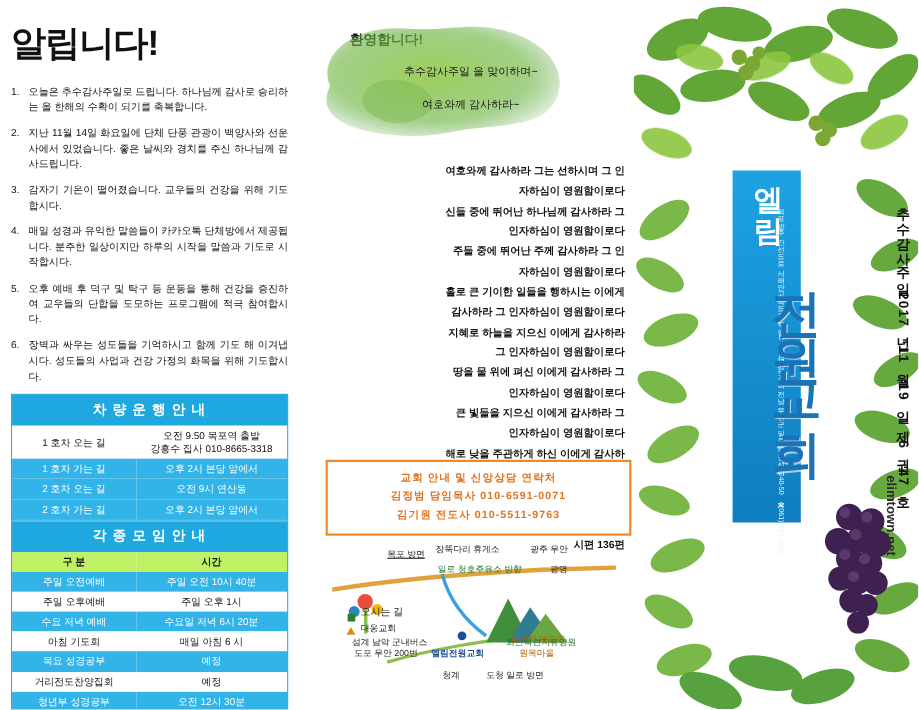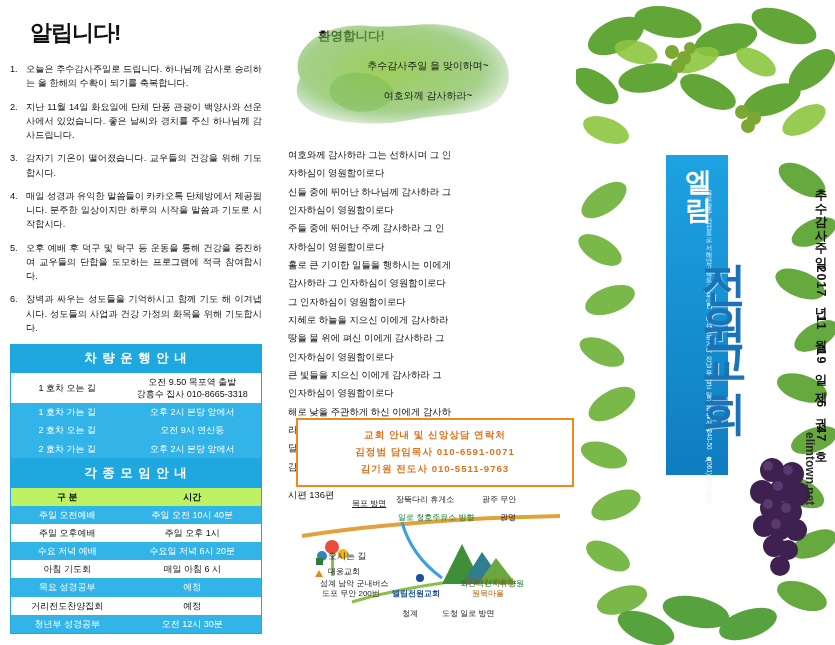--- a/index.html
+++ b/index.html
@@ -10,22 +10,22 @@
     font-family:"Liberation Sans", sans-serif;
     color:#111;
     overflow:hidden;
     position:relative;
   }
   .page{position:absolute;inset:0;}
 
   
   .left-col{position:absolute;left:10px;top:18px;width:252px;}
   .headline{
-    font-size:22px;font-weight:bold;letter-spacing:-1px;
-    color:#111;margin:0 0 14px 20px;
+    font-size:32px;font-weight:bold;letter-spacing:-1px;
+    color:#111;margin:0 0 14px 0;
   }
   .notice-list{margin:0;padding:0;list-style:none;}
   .notice-item{
     display:flex;align-items:flex-start;
     font-size:9.2px;line-height:1.55;color:#111;
     margin-bottom:9px;
   }
   .notice-num{width:16px;flex:0 0 16px;text-align:left;}
   .notice-text{flex:1;text-align:justify;}
 
@@ -52,22 +52,22 @@
   .blob-svg{position:absolute;left:-8px;top:-12px;}
   .welcome-text{
     position:relative;text-align:center;
     font-size:10px;line-height:1.8;color:#1a1a1a;
   }
   .welcome-title{
     font-size:12.5px;font-weight:bold;color:#1c1c1c;
     text-align:left;margin-left:30px;margin-bottom:12px;
   }
   .scripture{
-    margin-top:6px;text-align:left;
-    font-size:9.4px;line-height:1.95;color:#111;
+    margin-top:6px;text-align:right;
+    font-size:9.4px;line-height:1.95;color:#111;font-weight:bold;
   }
   .scripture .ref{margin-top:10px;font-size:9.4px;}
 
   
   .contact-box{
     position:absolute;left:296px;top:418px;width:258px;
     border:2px solid #f08a1d;background:#fff;
     padding:7px 8px 8px;
   }
   .contact-line{
@@ -237,22 +237,22 @@
 
     <div class="scripture">
       <div>여호와께 감사하라 그는 선하시며 그 인</div>
       <div>자하심이 영원함이로다</div>
       <div>    신들 중에 뛰어난 하나님께 감사하라 그</div>
       <div>인자하심이 영원함이로다</div>
       <div>    주들 중에 뛰어난 주께 감사하라 그 인</div>
       <div>자하심이 영원함이로다</div>
       <div>    홀로 큰 기이한 일들을 행하시는 이에게</div>
       <div>감사하라  그 인자하심이 영원함이로다</div>
+      <div>    지혜로 하늘을 지으신 이에게 감사하라</div>
       <div>그 인자하심이 영원함이로다</div>
-      <div>    지혜로 하늘을 지으신 이에게 감사하라</div>
       <div>    땅을 물 위에 펴신 이에게 감사하라 그</div>
       <div>인자하심이 영원함이로다</div>
       <div>    큰 빛들을 지으신 이에게 감사하라 그</div>
       <div>인자하심이 영원함이로다</div>
       <div>    해로 낮을 주관하게 하신 이에게 감사하</div>
       <div>라  그 인자하심이 영원함이로다</div>
       <div>    달과 별들로 밤을 주관하게 하신 이에게</div>
       <div>감사하라  그 인자하심이 영원함이로다</div>
       <div class="ref">시편 136편</div>
     </div>

